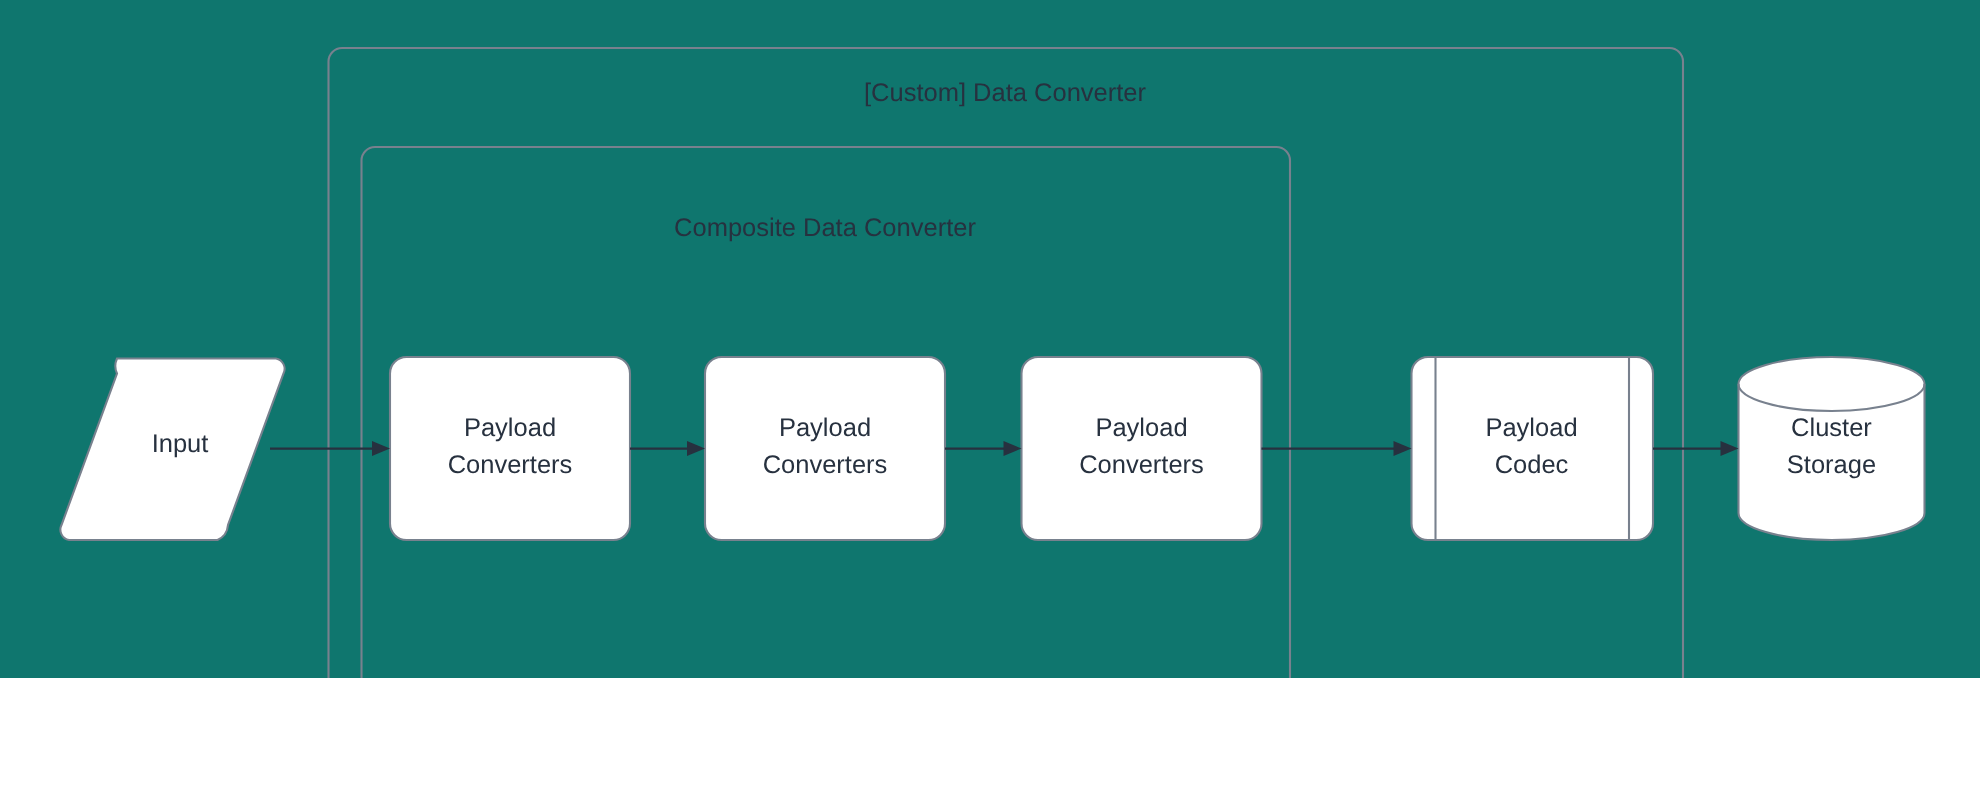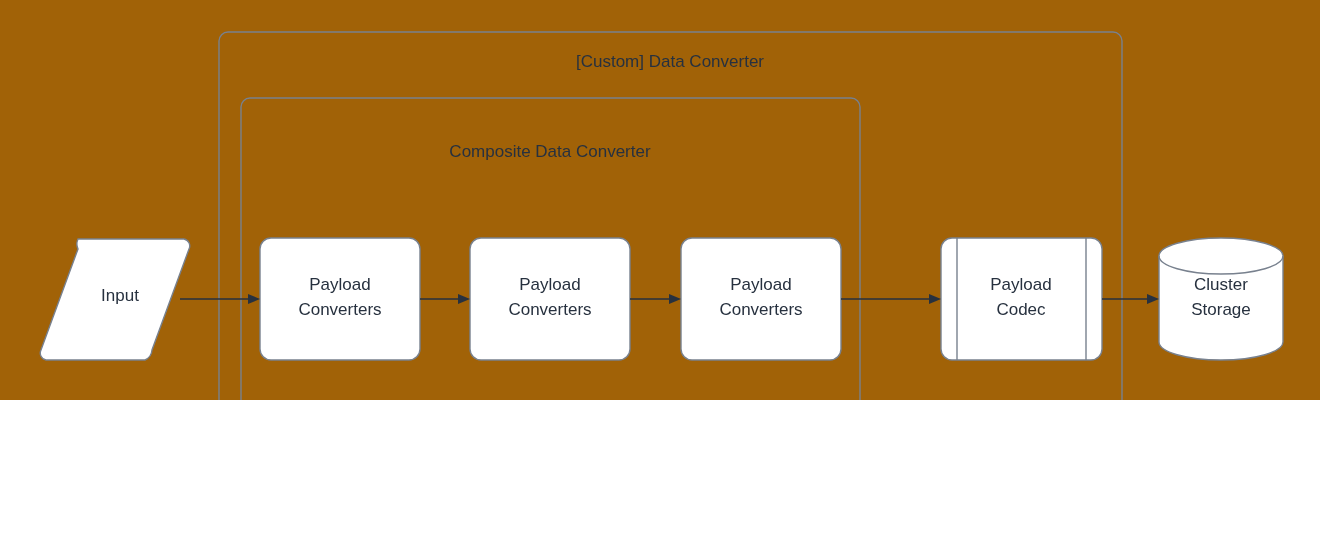--- a/index.html
+++ b/index.html
@@ -6,22 +6,22 @@
     margin: 0;
     padding: 0;
     background: #ffffff;
   }
   body {
     font-family: "Liberation Sans", sans-serif;
   }
   #canvas {
     position: relative;
     width: 1320px;
-    height: 400px;
-    background: #a16207;
+    height: 452px;
+    background: #0f766e;
     overflow: hidden;
   }
   #diagram-svg {
     position: absolute;
     left: 0;
     top: 0;
     width: 1320px;
     height: 540px;
   }
   .node-label {

